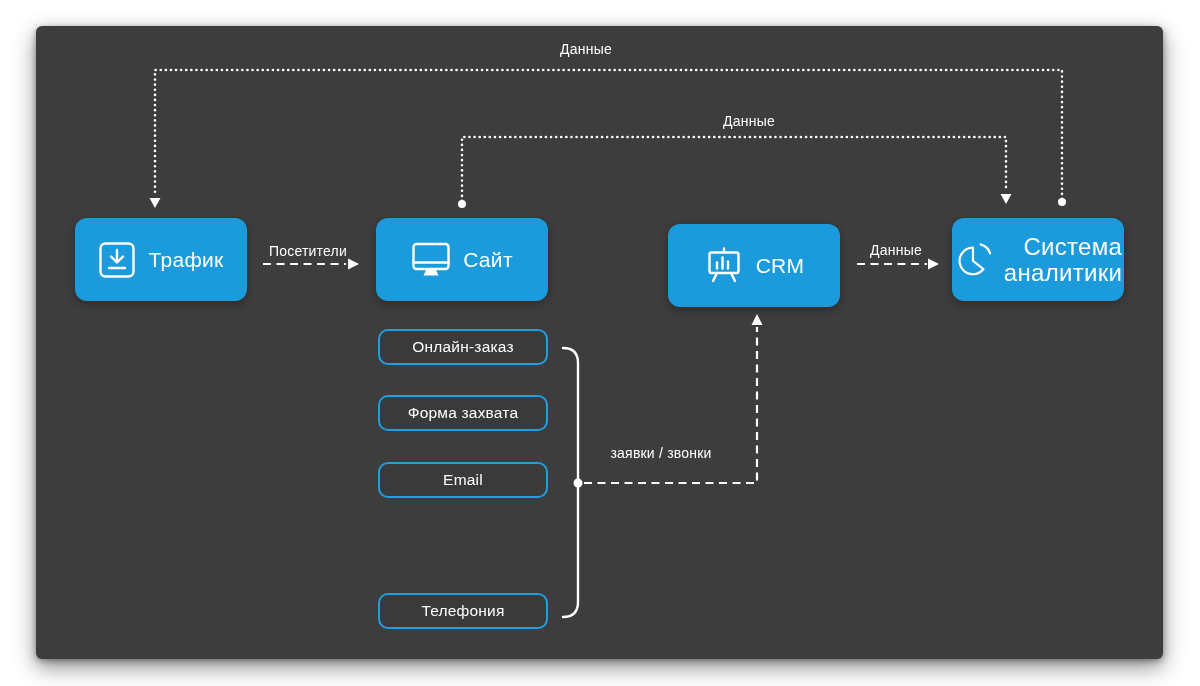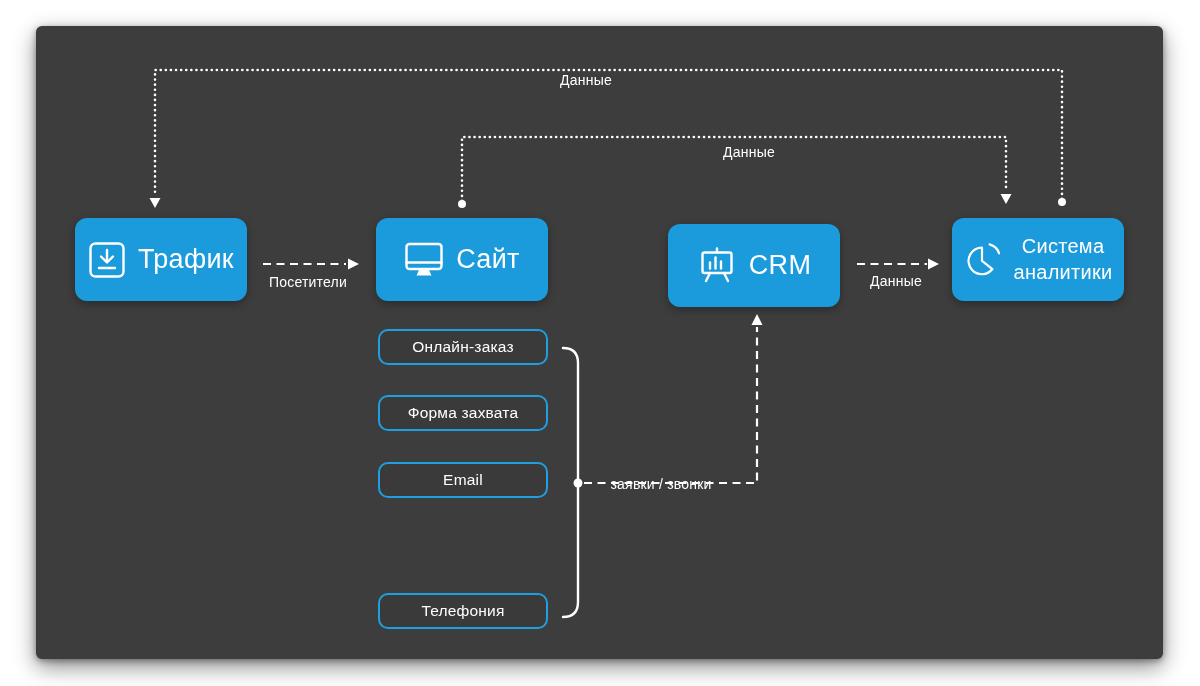--- a/index.html
+++ b/index.html
@@ -13,26 +13,26 @@
   .stage{position:relative;width:1200px;height:686px;background:#ffffff;}
   .panel{position:absolute;left:36px;top:26px;width:1127px;height:633px;
     background:var(--panel);border-radius:6px;
     box-shadow:0 8px 22px rgba(0,0,0,0.45), 0 2px 6px rgba(0,0,0,0.35);}
   svg.connectors{position:absolute;left:0;top:0;width:1200px;height:686px;pointer-events:none;}
   .dotted{stroke:var(--line);stroke-width:2.6;fill:none;stroke-dasharray:0.1 5;stroke-linecap:round;}
   .dashed{stroke:var(--line);stroke-width:2.2;fill:none;stroke-dasharray:8 5.5;}
   .solid-brace{stroke:var(--line);stroke-width:2.4;fill:none;stroke-linecap:round;}
   .ah{fill:var(--line);stroke:none;}
   .edge-label{position:absolute;color:#ffffff;font-size:14px;letter-spacing:0.2px;
-    transform:translate(-50%,-50%);white-space:nowrap;margin-top:31px;}
+    transform:translate(-50%,-50%);white-space:nowrap;}
   .node{position:absolute;width:172px;height:83px;background:var(--accent);
     border-radius:12px;display:flex;align-items:center;justify-content:center;gap:12px;
     color:#ffffff;box-shadow:0 3px 8px rgba(0,0,0,0.3);}
-  .node .nlabel{font-size:27px;letter-spacing:0.3px;}
-  .node .nlabel.two-line{font-size:20px;line-height:25.5px;text-align:center;}
+  .node .nlabel{font-size:21px;letter-spacing:0.3px;}
+  .node .nlabel.two-line{font-size:24px;line-height:25.5px;text-align:right;}
   .nicon{display:flex;align-items:center;justify-content:center;flex:0 0 auto;}
   .nicon svg{display:block;}
   .channel{position:absolute;left:378px;width:170px;height:36px;
     border:2px solid #1f9fe2;border-radius:10px;background:#3a3a3a;
     display:flex;align-items:center;justify-content:center;
     color:#ffffff;font-size:15.5px;letter-spacing:0.2px;}
 </style>
 </head>
 <body>
 

